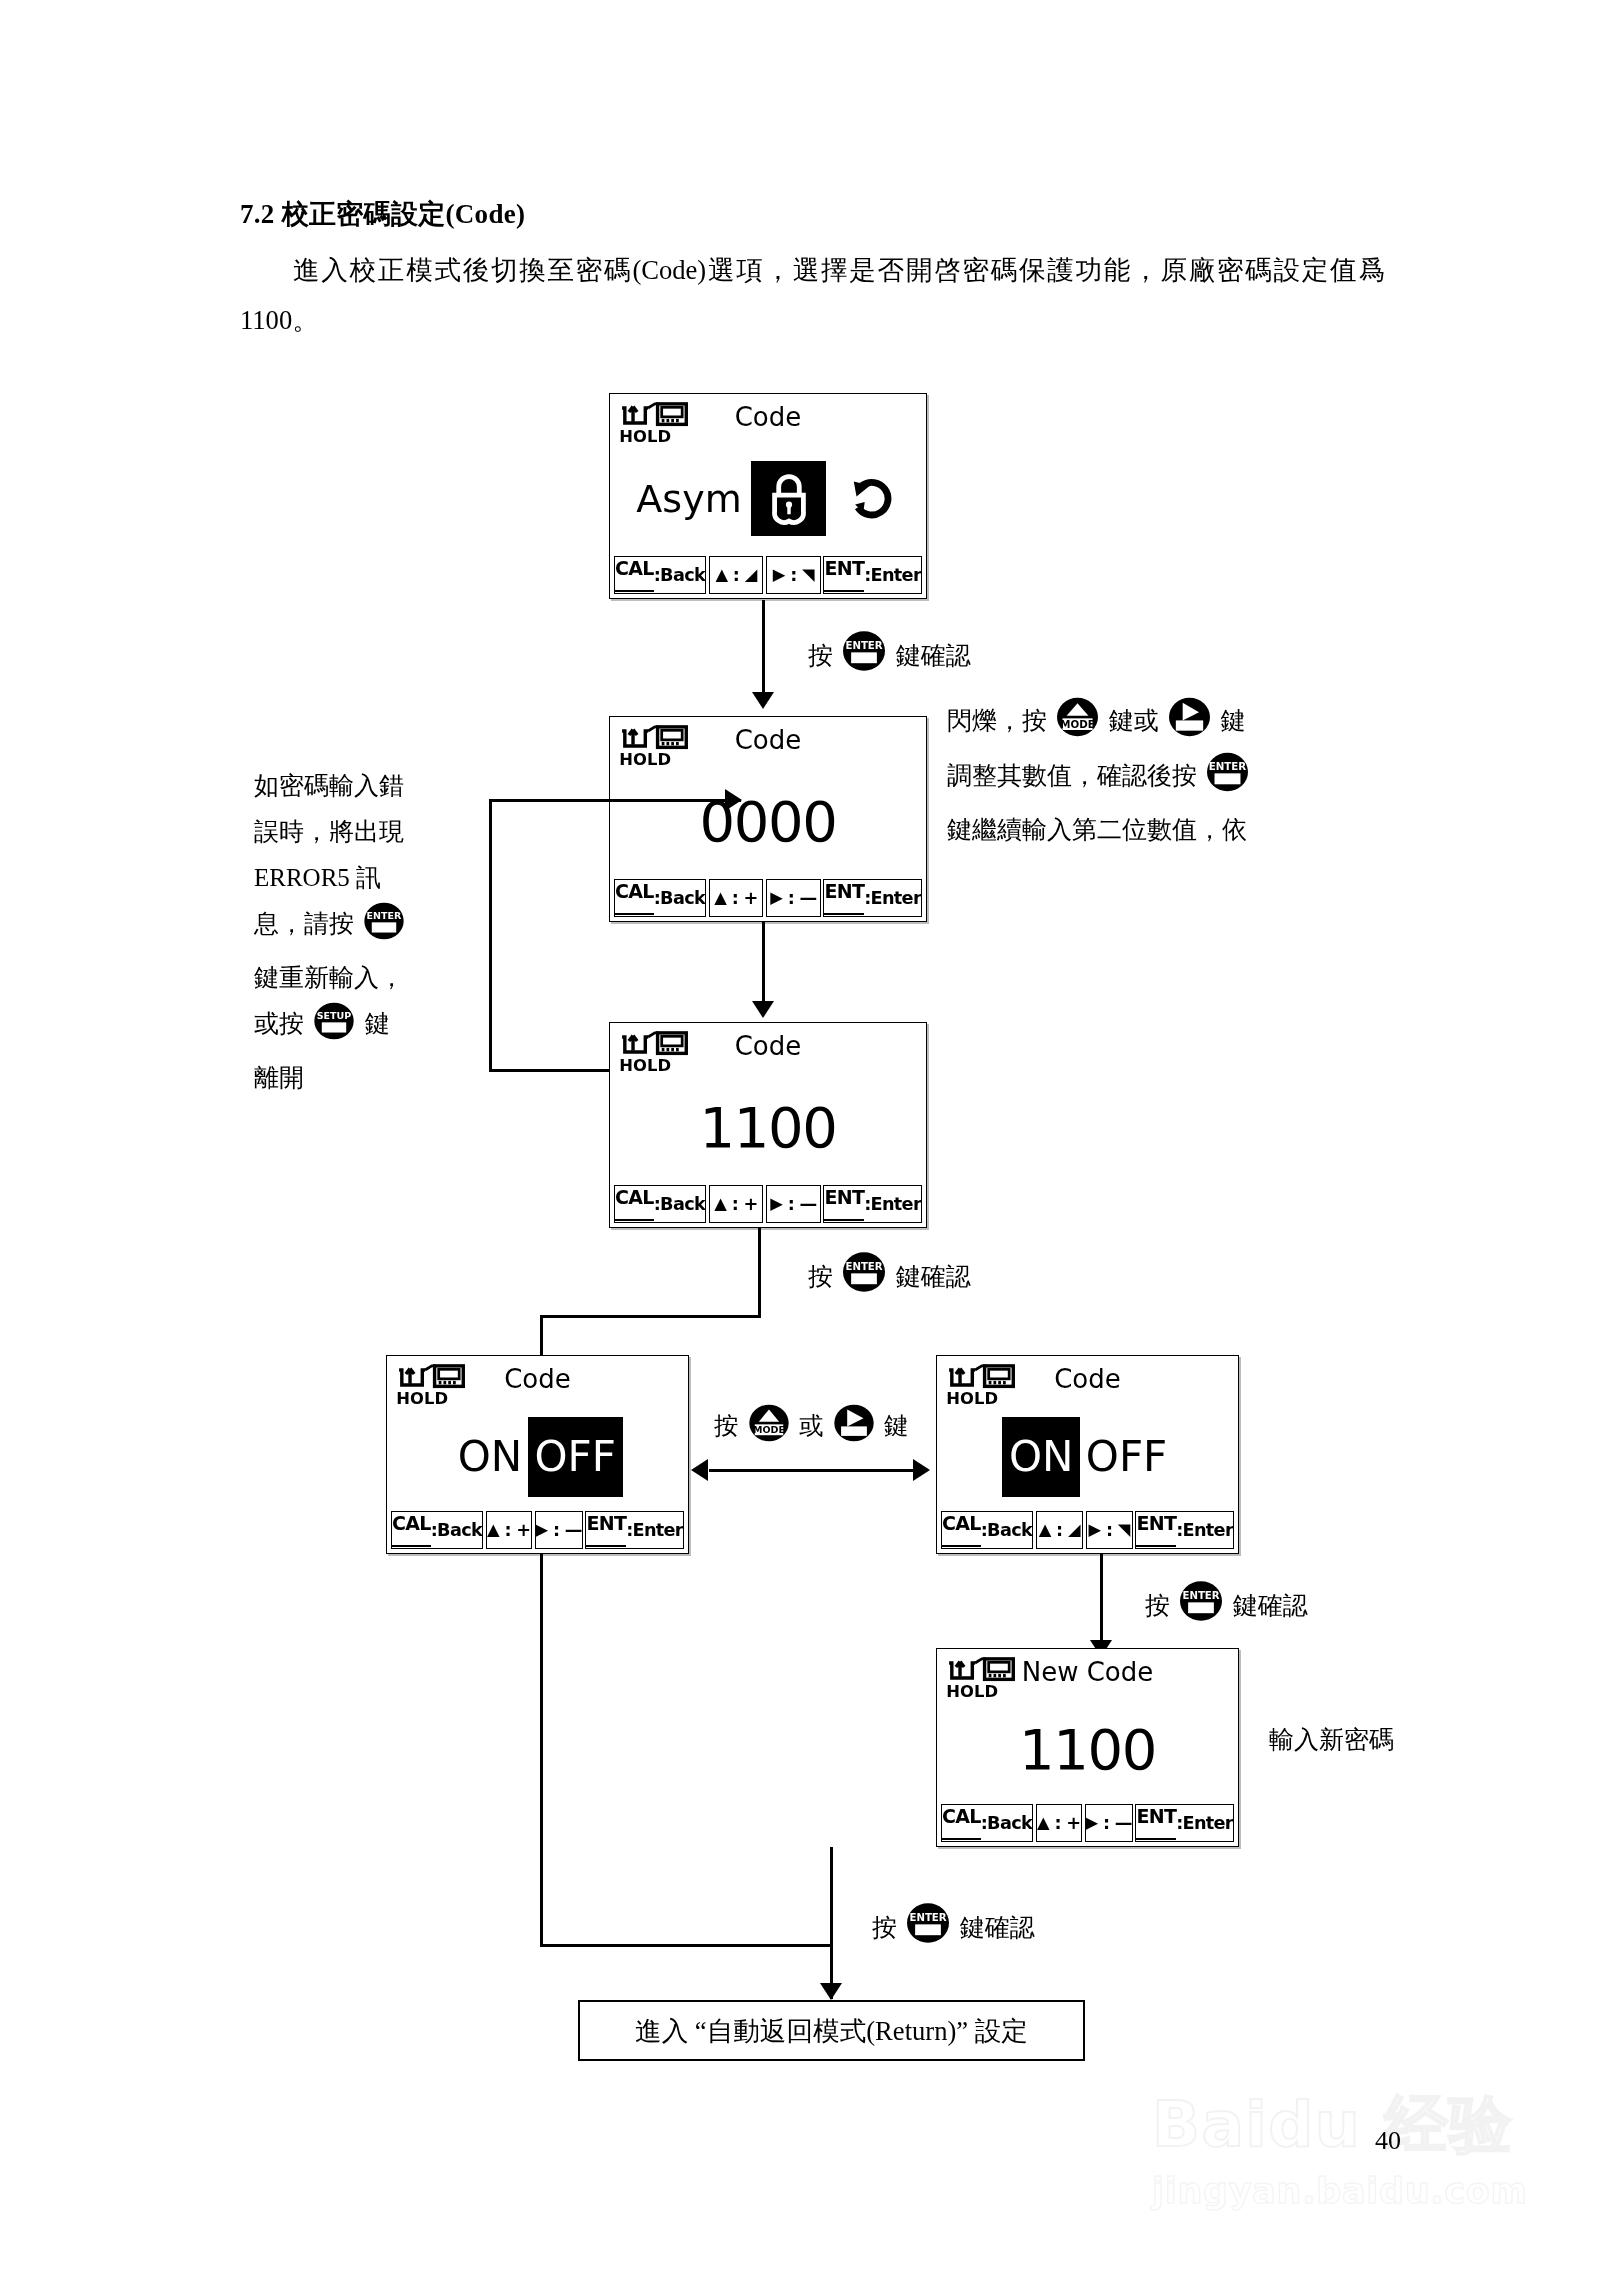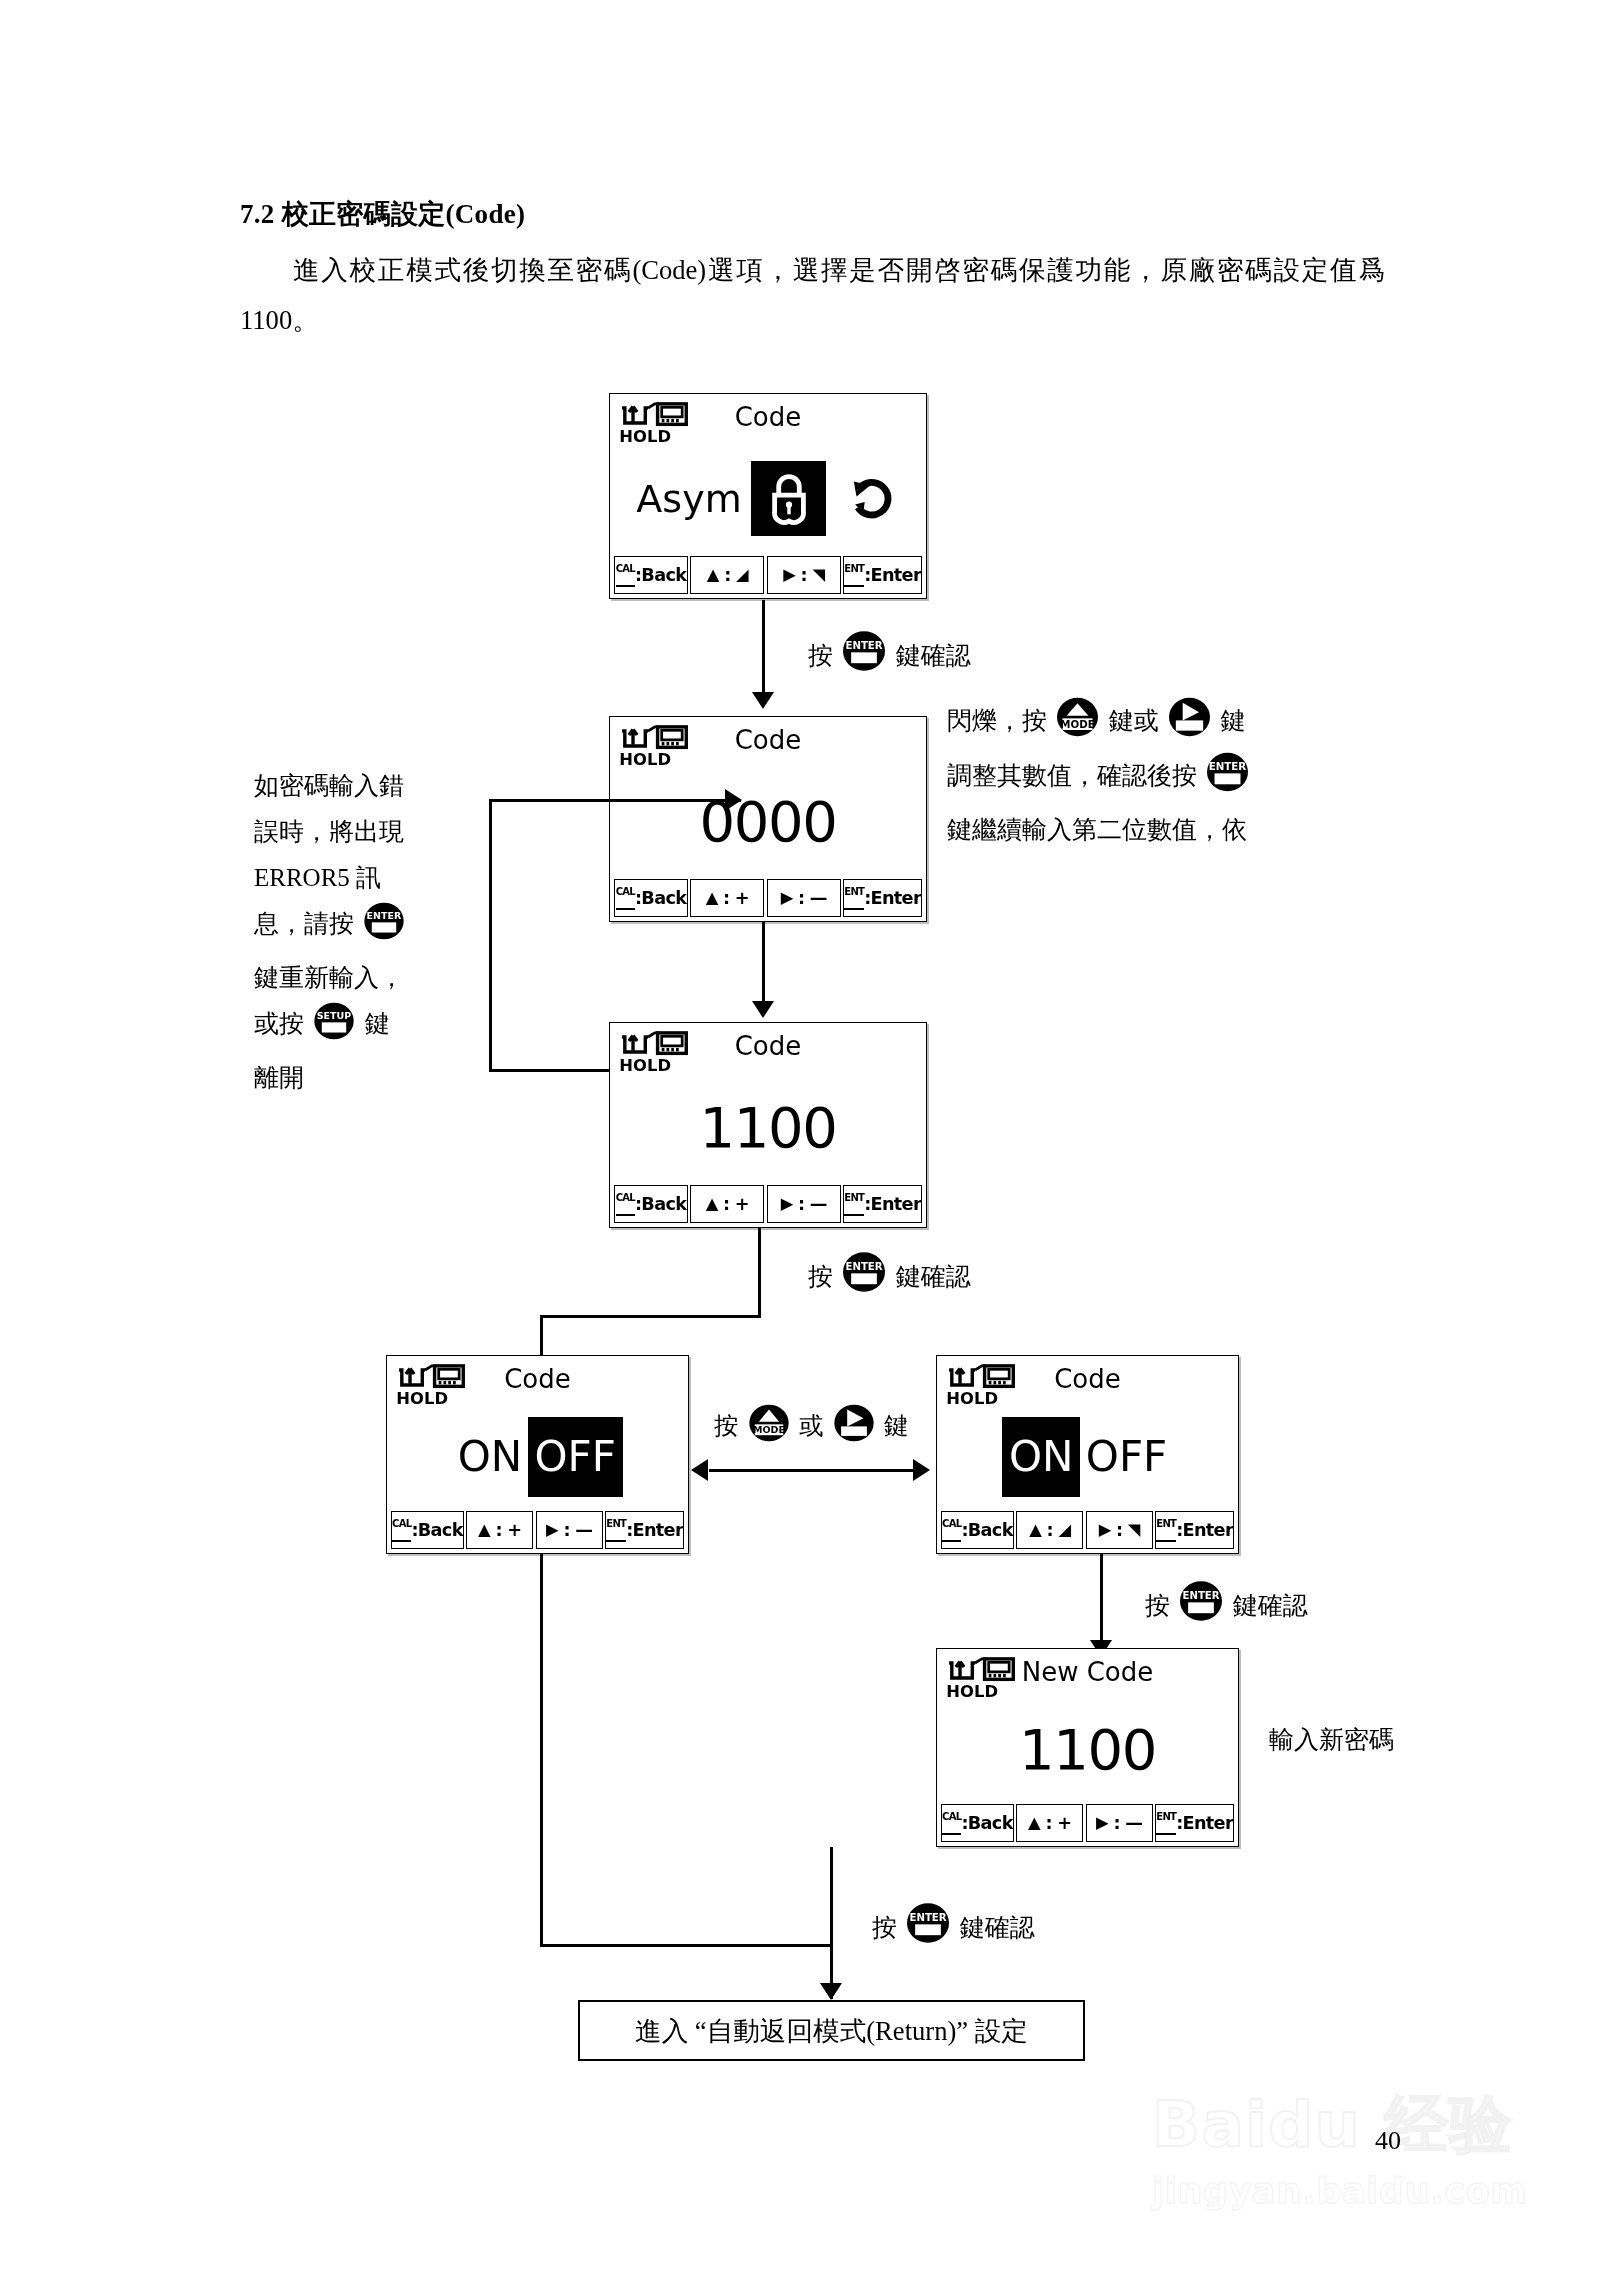--- a/index.html
+++ b/index.html
@@ -70,21 +70,21 @@
     position:absolute;left:4.1px;right:4.1px;bottom:4.1px;height:38px;
     display:flex;gap:2.7px;
   }
   .skey{
     flex:1;border:1.4px solid #000;display:flex;
     align-items:center;justify-content:center;
     font-family:"DejaVu Sans","Liberation Sans",sans-serif;
     font-weight:bold;font-size:17.7px;letter-spacing:-0.7px;
     box-sizing:border-box;white-space:nowrap;
   }
-  .skey u{text-decoration:none;border-bottom:2.7px double #000;padding-bottom:11px;font-size:10px;}
+  .skey u{text-decoration:none;border-bottom:2.7px double #000;padding-bottom:11px;font-size:19px;}
   .skey .gl{font-size:16.4px;}
 
   
   .note{
     position:absolute;font-size:25px;line-height:44px;
   }
   .inline-key{
     display:inline-block;vertical-align:-8.2px;margin:0 4.1px;text-align:center;
   }
 

